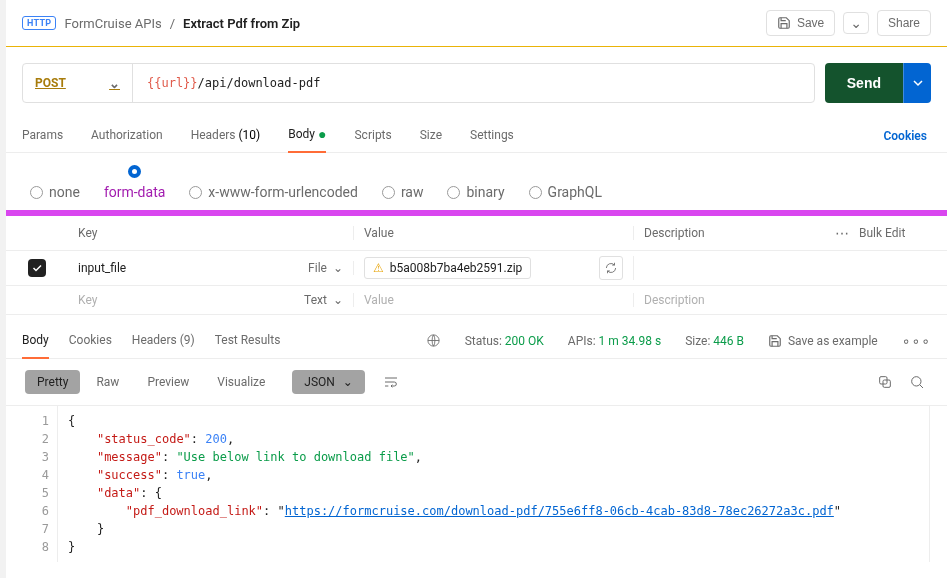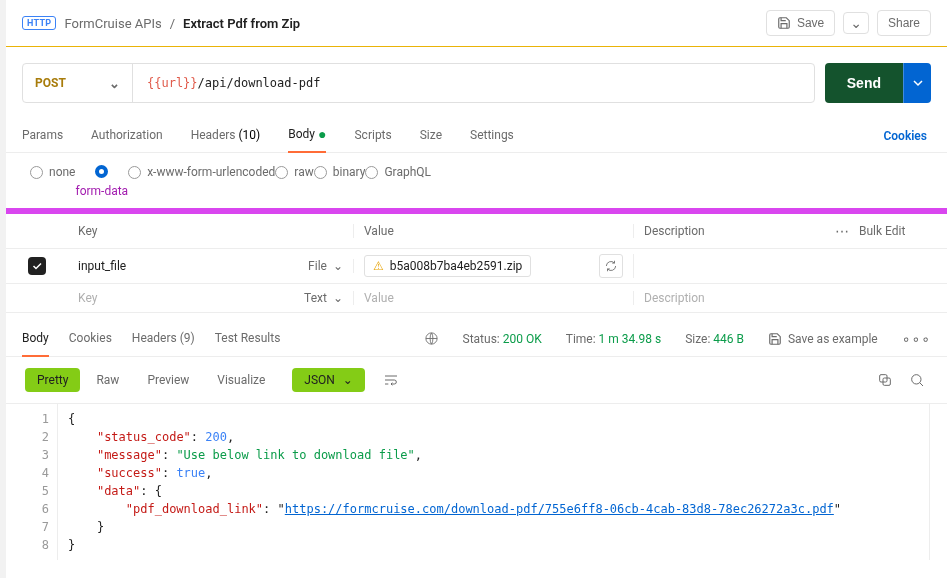--- a/index.html
+++ b/index.html
@@ -76,20 +76,21 @@
     display: flex;
     align-items: center;
     justify-content: space-between;
     width: 110px;
     padding: 0 12px;
     font-weight: 700;
     font-size: 12px;
     color: #A87C0B;
     border-right: 1px solid #e0e0e0;
     height: 100%;
+    text-decoration: underline;
   }
   .method-select .chev { color: #6b6b6b; font-size: 13px; }
   .url-field {
     flex: 1;
     padding: 0 14px;
     font-family: ui-monospace, SFMono-Regular, Menlo, Consolas, monospace;
     font-size: 12px;
     display: flex;
     align-items: center;
     gap: 0;
@@ -136,23 +137,24 @@
   .req-tabs .tab { padding: 8px 0 10px; cursor: pointer; }
   .req-tabs .tab.active { color: #212121; font-weight: 400; border-bottom: 2px solid #ff6c37; margin-bottom: -1px; }
   .req-tabs .count { color: #000000; }
   .body-dot { color: #0b9c4a; font-size: 14px; line-height: 10px; position: relative; top: 1px; }
   .req-tabs .spacer { flex: 1; }
   .cookies-link { color: #0265D2; font-weight: 600; cursor: pointer; padding: 8px 0; margin-right:4px;}
 
   
   .body-types {
     display: flex;
-    align-items: flex-start;
+    align-items: flex-end;
+    gap: 24px;
     padding: 12px 24px 10px;
-    font-size: 12px;
+    font-size: 14px;
     color: #6b6b6b;
   }
   .radio {
     display: flex; align-items: center; gap: 6px; cursor: pointer;
   }
   .radio .circ {
     width: 13px; height: 13px; border-radius: 50%;
     border: 1.5px solid #9a9a9a; background: #fff;
     display: inline-block;
     box-sizing: border-box;
@@ -228,21 +230,21 @@
     display:flex;
     align-items:center;
     padding: 8px 16px;
     border-top: 1px solid #ededed;
     border-bottom: 1px solid #ededed;
     gap: 4px;
     background:#fff;
   }
   .seg-group { display:flex; gap:4px; align-items:center; padding: 3px; border-radius: 4px; }
   .seg { padding: 5px 12px; border-radius: 4px; cursor:pointer; color:#6b6b6b; font-size:12px; }
-  .seg.active { background:#84cc16; color:#212121; }
+  .seg.active { background:#a3a3a3; color:#212121; }
   .toolbar-spacer { flex:1; }
   .icon-btn {
     width: 28px; height: 28px; border-radius:4px; display:flex; align-items:center; justify-content:center; cursor:pointer;
   }
   .icon-btn svg { width: 16px; height: 16px; fill: none; stroke: #6b6b6b; stroke-width: 1.5; }
 
   
   .json-viewer {
     display: flex;
     font-family: ui-monospace, SFMono-Regular, Menlo, Consolas, monospace;
@@ -448,21 +450,21 @@
         <svg viewBox="0 0 24 24">
             <circle cx="12" cy="12" r="9"></circle>
             <path d="M3 12h18M12 3c3 3 3 15 0 18M12 3c-3 3-3 15 0 18"></path>
           </svg>
       </span>
       <span>
         <span>Status:</span>
         <span class="green">200 OK</span>
       </span>
       <span>
-        <span>Time:</span>
+        <span>APIs:</span>
         <span class="green">1 m 34.98 s</span>
       </span>
       <span>
         <span>Size:</span>
         <span class="green">446 B</span>
       </span>
       <span class="save-example">
         <svg class="save-icon" viewBox="0 0 24 24" fill="none" stroke="#6b6b6b" stroke-width="2">
             <path d="M19 21H5a2 2 0 0 1-2-2V5a2 2 0 0 1 2-2h11l5 5v11a2 2 0 0 1-2 2z"></path>
             <polyline points="17 21 17 13 7 13 7 21"></polyline>

